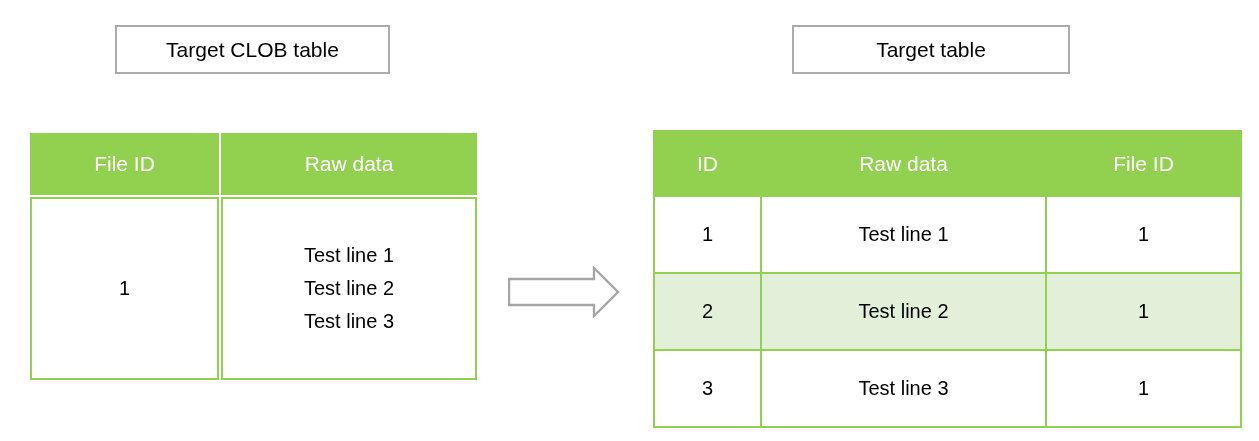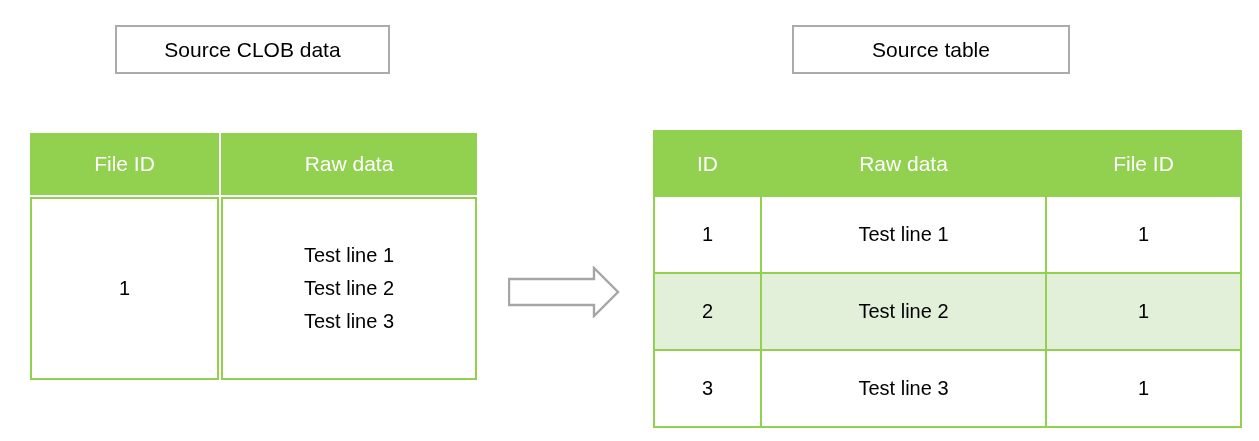--- a/index.html
+++ b/index.html
@@ -96,24 +96,24 @@
     left: 508px; top: 266px;
     width: 112px; height: 52px;
   }
 </style>
 </head>
 <body>
 
 <div class="canvas">
 
   <div class="caption-box caption-source">
-    <span>Source CLOB data</span>
+    <span>Target CLOB table</span>
   </div>
   <div class="caption-box caption-target">
-    <span>Source table</span>
+    <span>Target table</span>
   </div>
 
   <table class="src">
     <colgroup>
       <col style="width:189px">
       <col style="width:256px">
     </colgroup>
     <tbody>
         <tr>
       <th>File ID</th>

